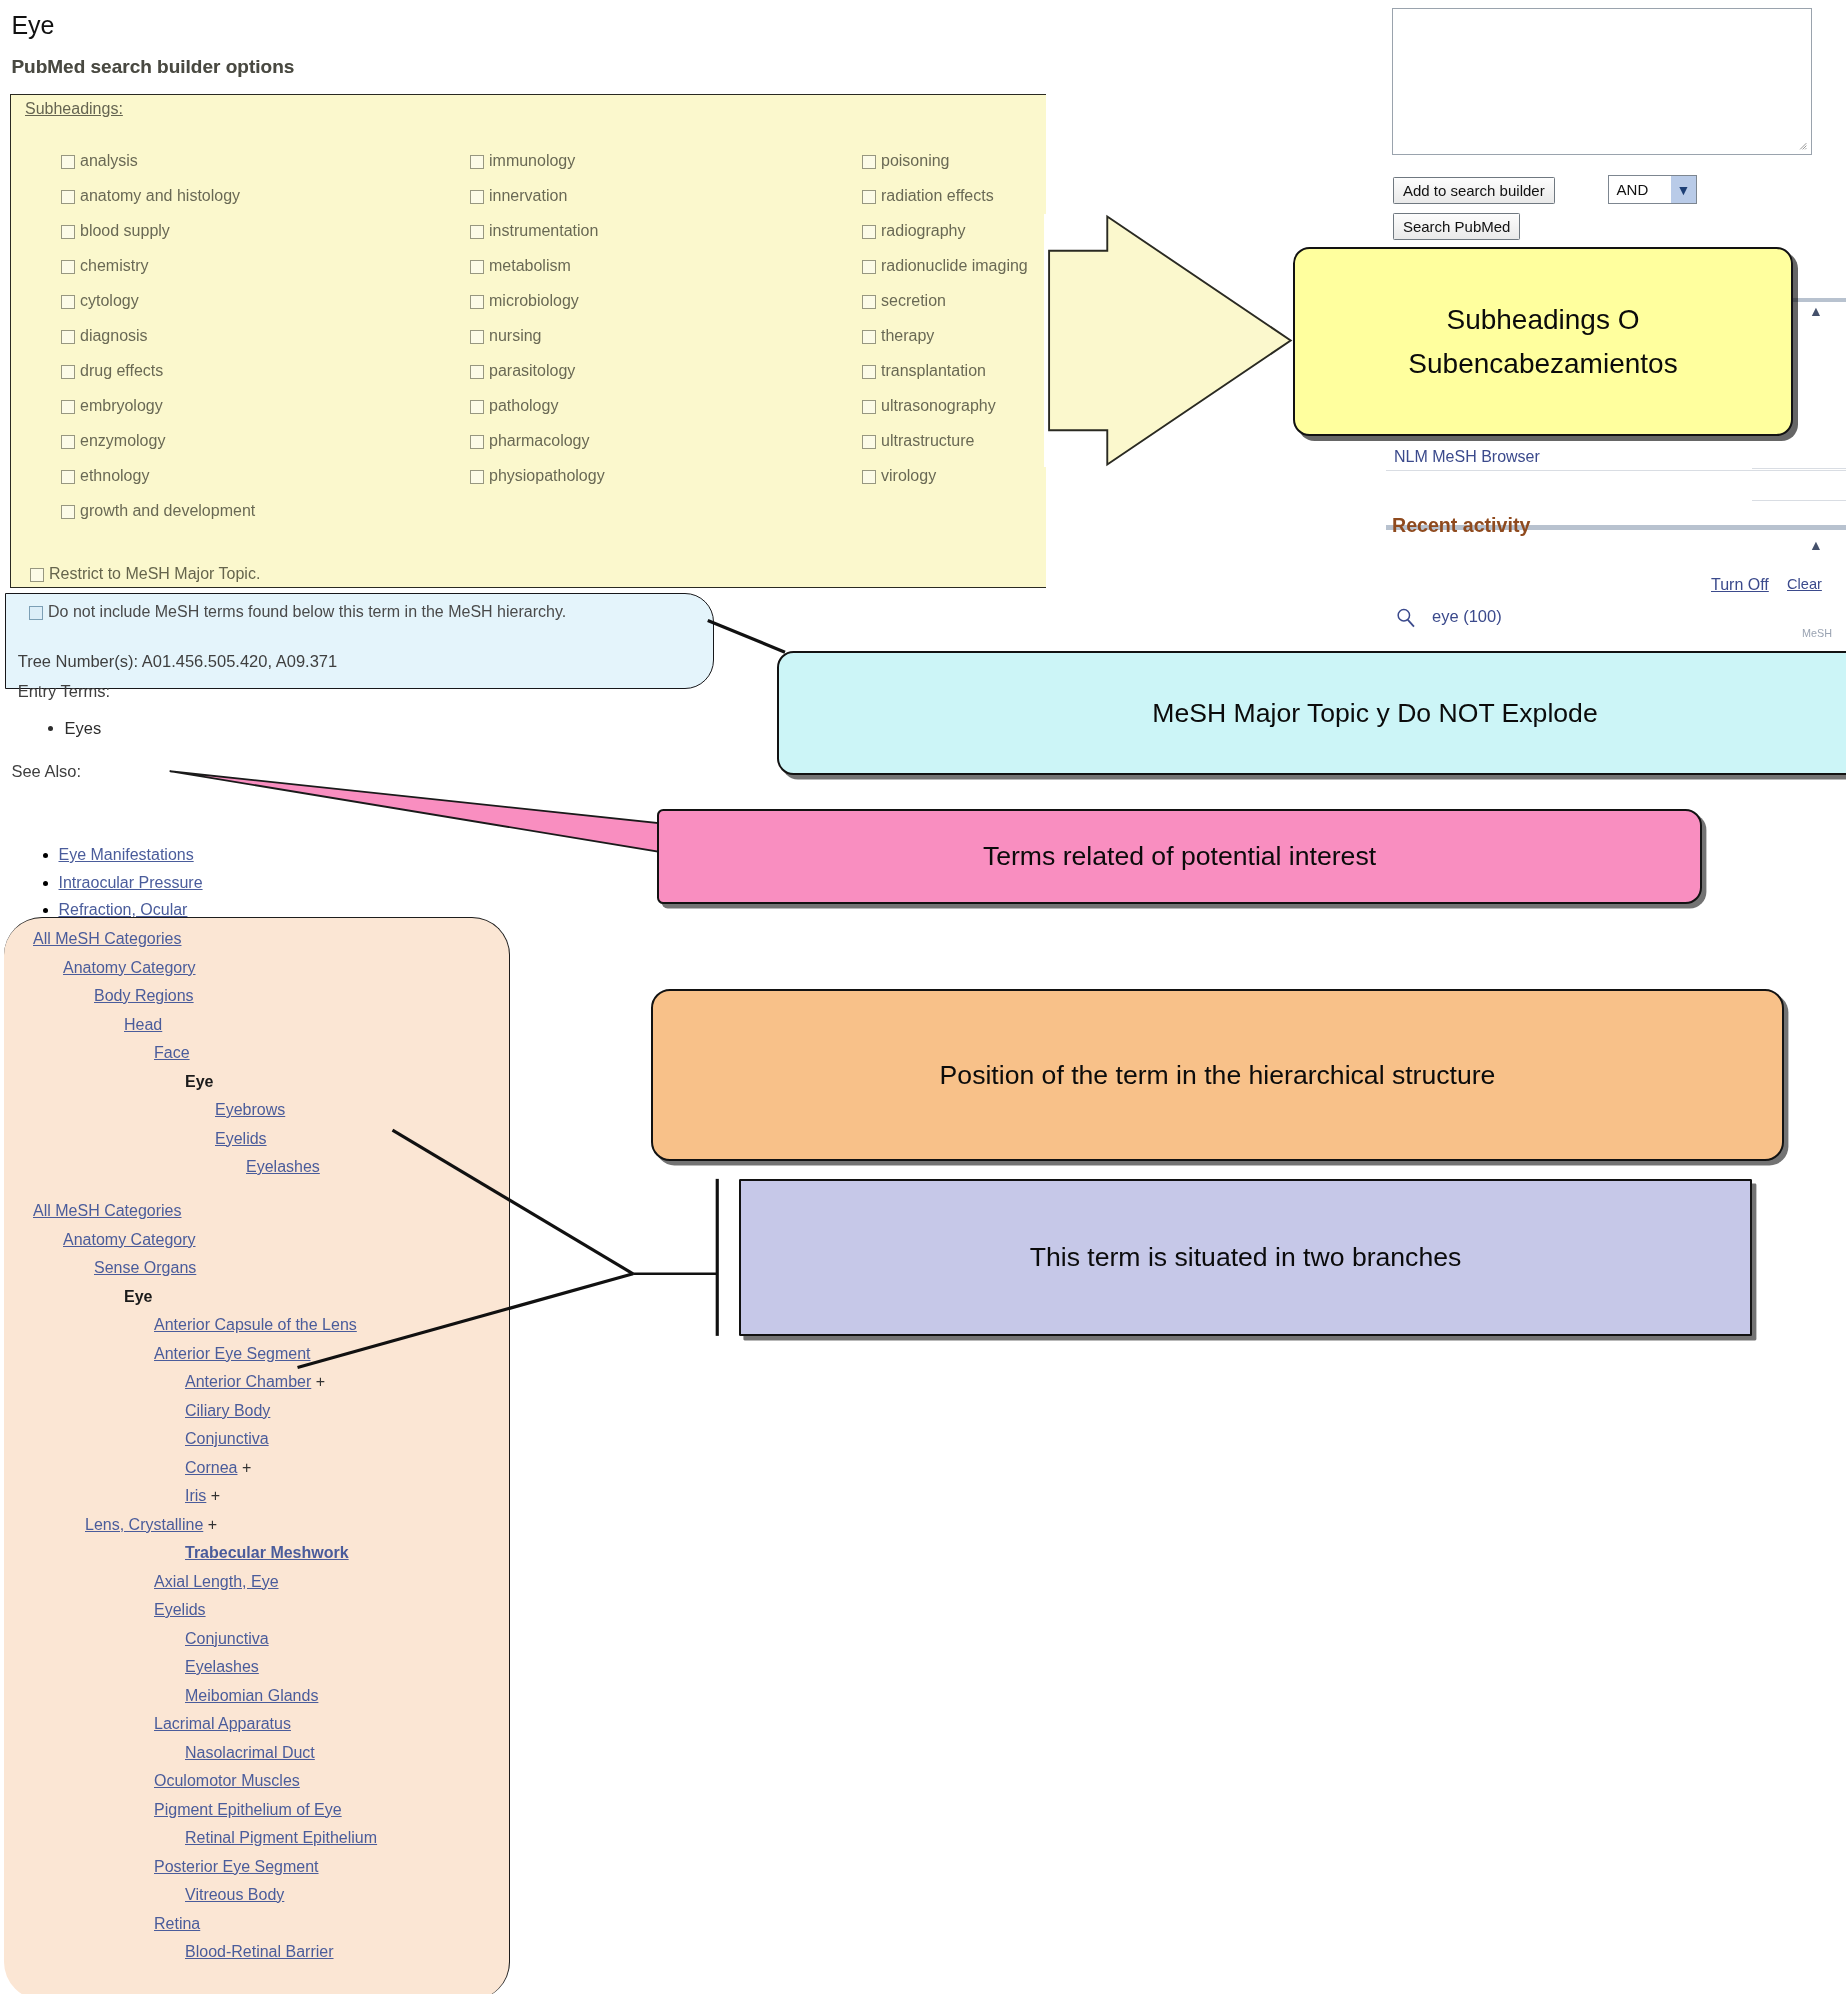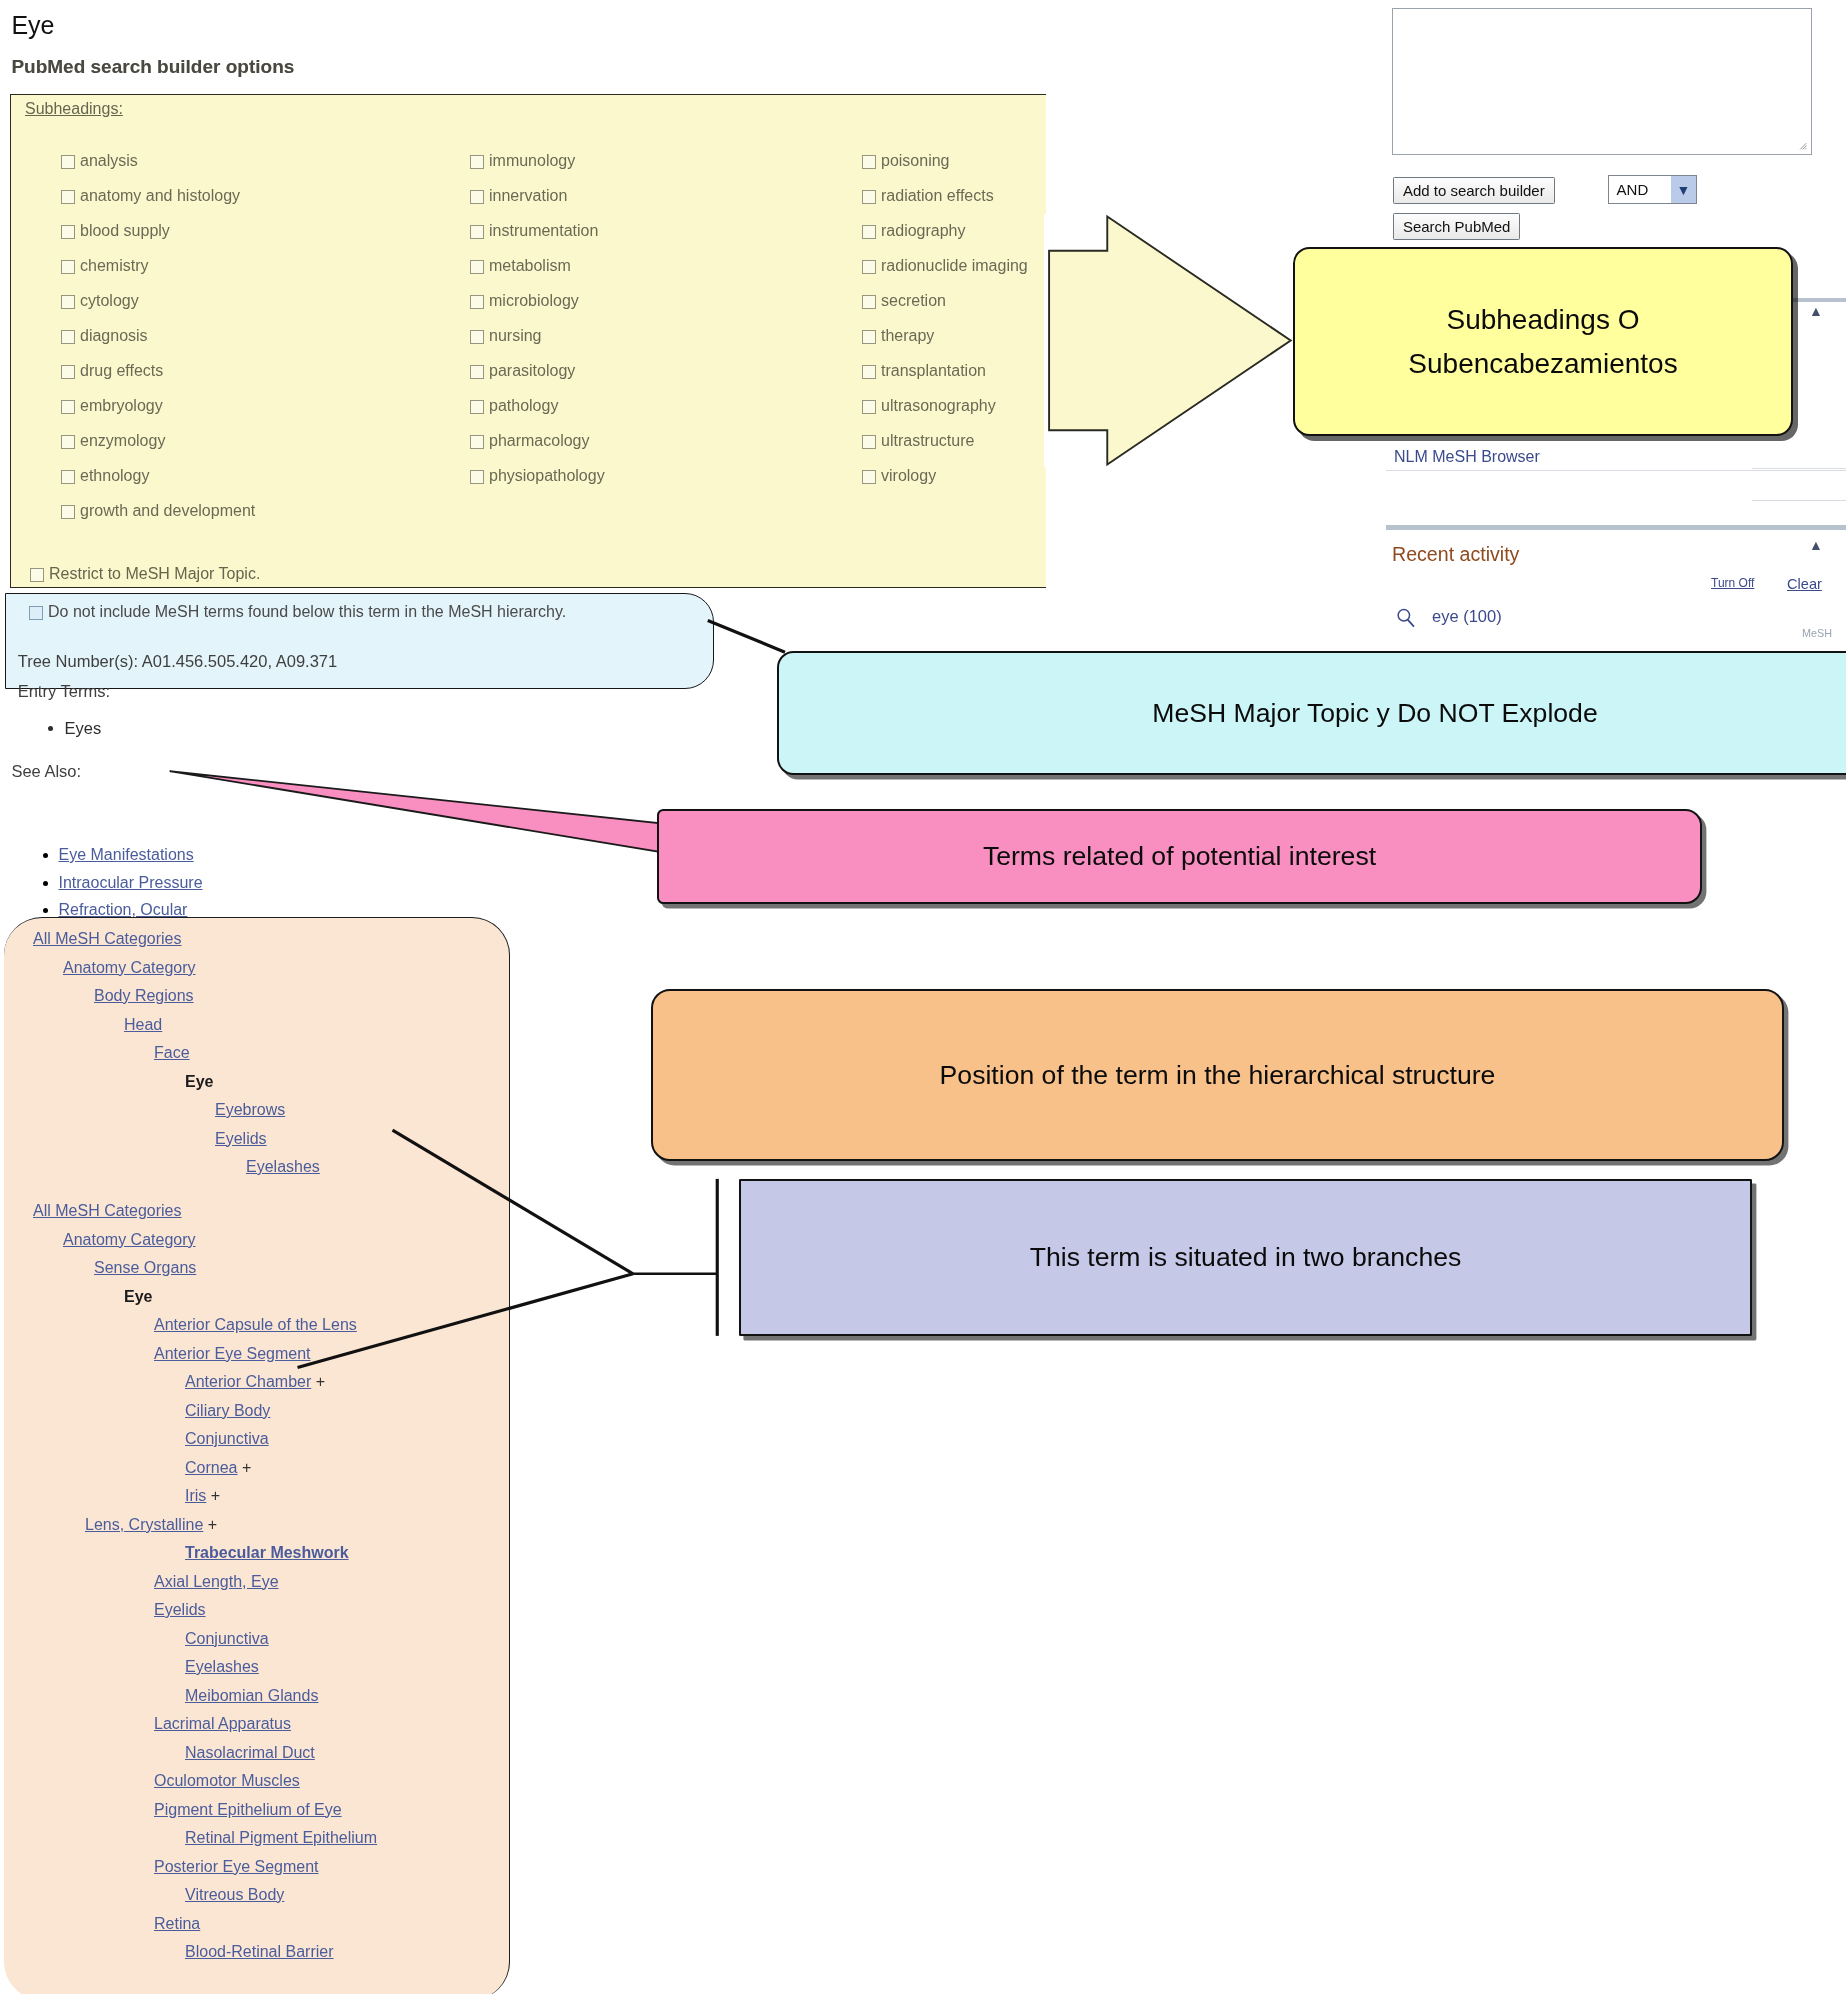--- a/index.html
+++ b/index.html
@@ -197,24 +197,24 @@
   #rail-2 { left: 1752px; top: 468px; width: 94px; }
   #rail-3 { left: 1752px; top: 500px; width: 94px; }
   #rail-6 { left: 1386px; top: 470px; width: 460px; height:1.3px; }
 
   #collapse-arrow-1 { left: 1809px; top: 303px; font-size: 14px; color:#44506b; }
   #collapse-arrow-2 { left: 1809px; top: 537px; font-size: 14px; color:#44506b; }
 
   #activity-divider { left: 1386px; top: 525px; width: 460px; height: 5px; background:#b8c2cf; }
 
   #recent-activity-title {
-    left: 1392px; top: 543px;
-    font-size: 19.6px; color:#8f4a1e; font-weight:normal;
-  }
-  #turn-off-link { left: 1711px; top: 576px; font-size: 12px; color:#3b4a8c; text-decoration:underline; }
+    left: 1392px; top: 514px;
+    font-size: 19.6px; color:#8f4a1e; font-weight:bold;
+  }
+  #turn-off-link { left: 1711px; top: 576px; font-size: 16px; color:#3b4a8c; text-decoration:underline; }
   #clear-link   { left: 1787px; top: 576px; font-size: 14.6px; color:#3b4a8c; text-decoration:underline; }
 
   #search-icon-wrap { left: 1395px; top: 607px; width: 21.5px; height: 21.5px; }
   #recent-item-label {
     left: 1432px; top: 607px;
     font-size: 16.5px; color:#3b4a8c;
   }
 
   #mesh-tag { left: 1802px; top: 627px; font-size: 10.8px; color:#9aa3b2; }
   #more-tag { left: 1802px; top: 685px; font-size: 10.8px; color:#5a6a8a; }

